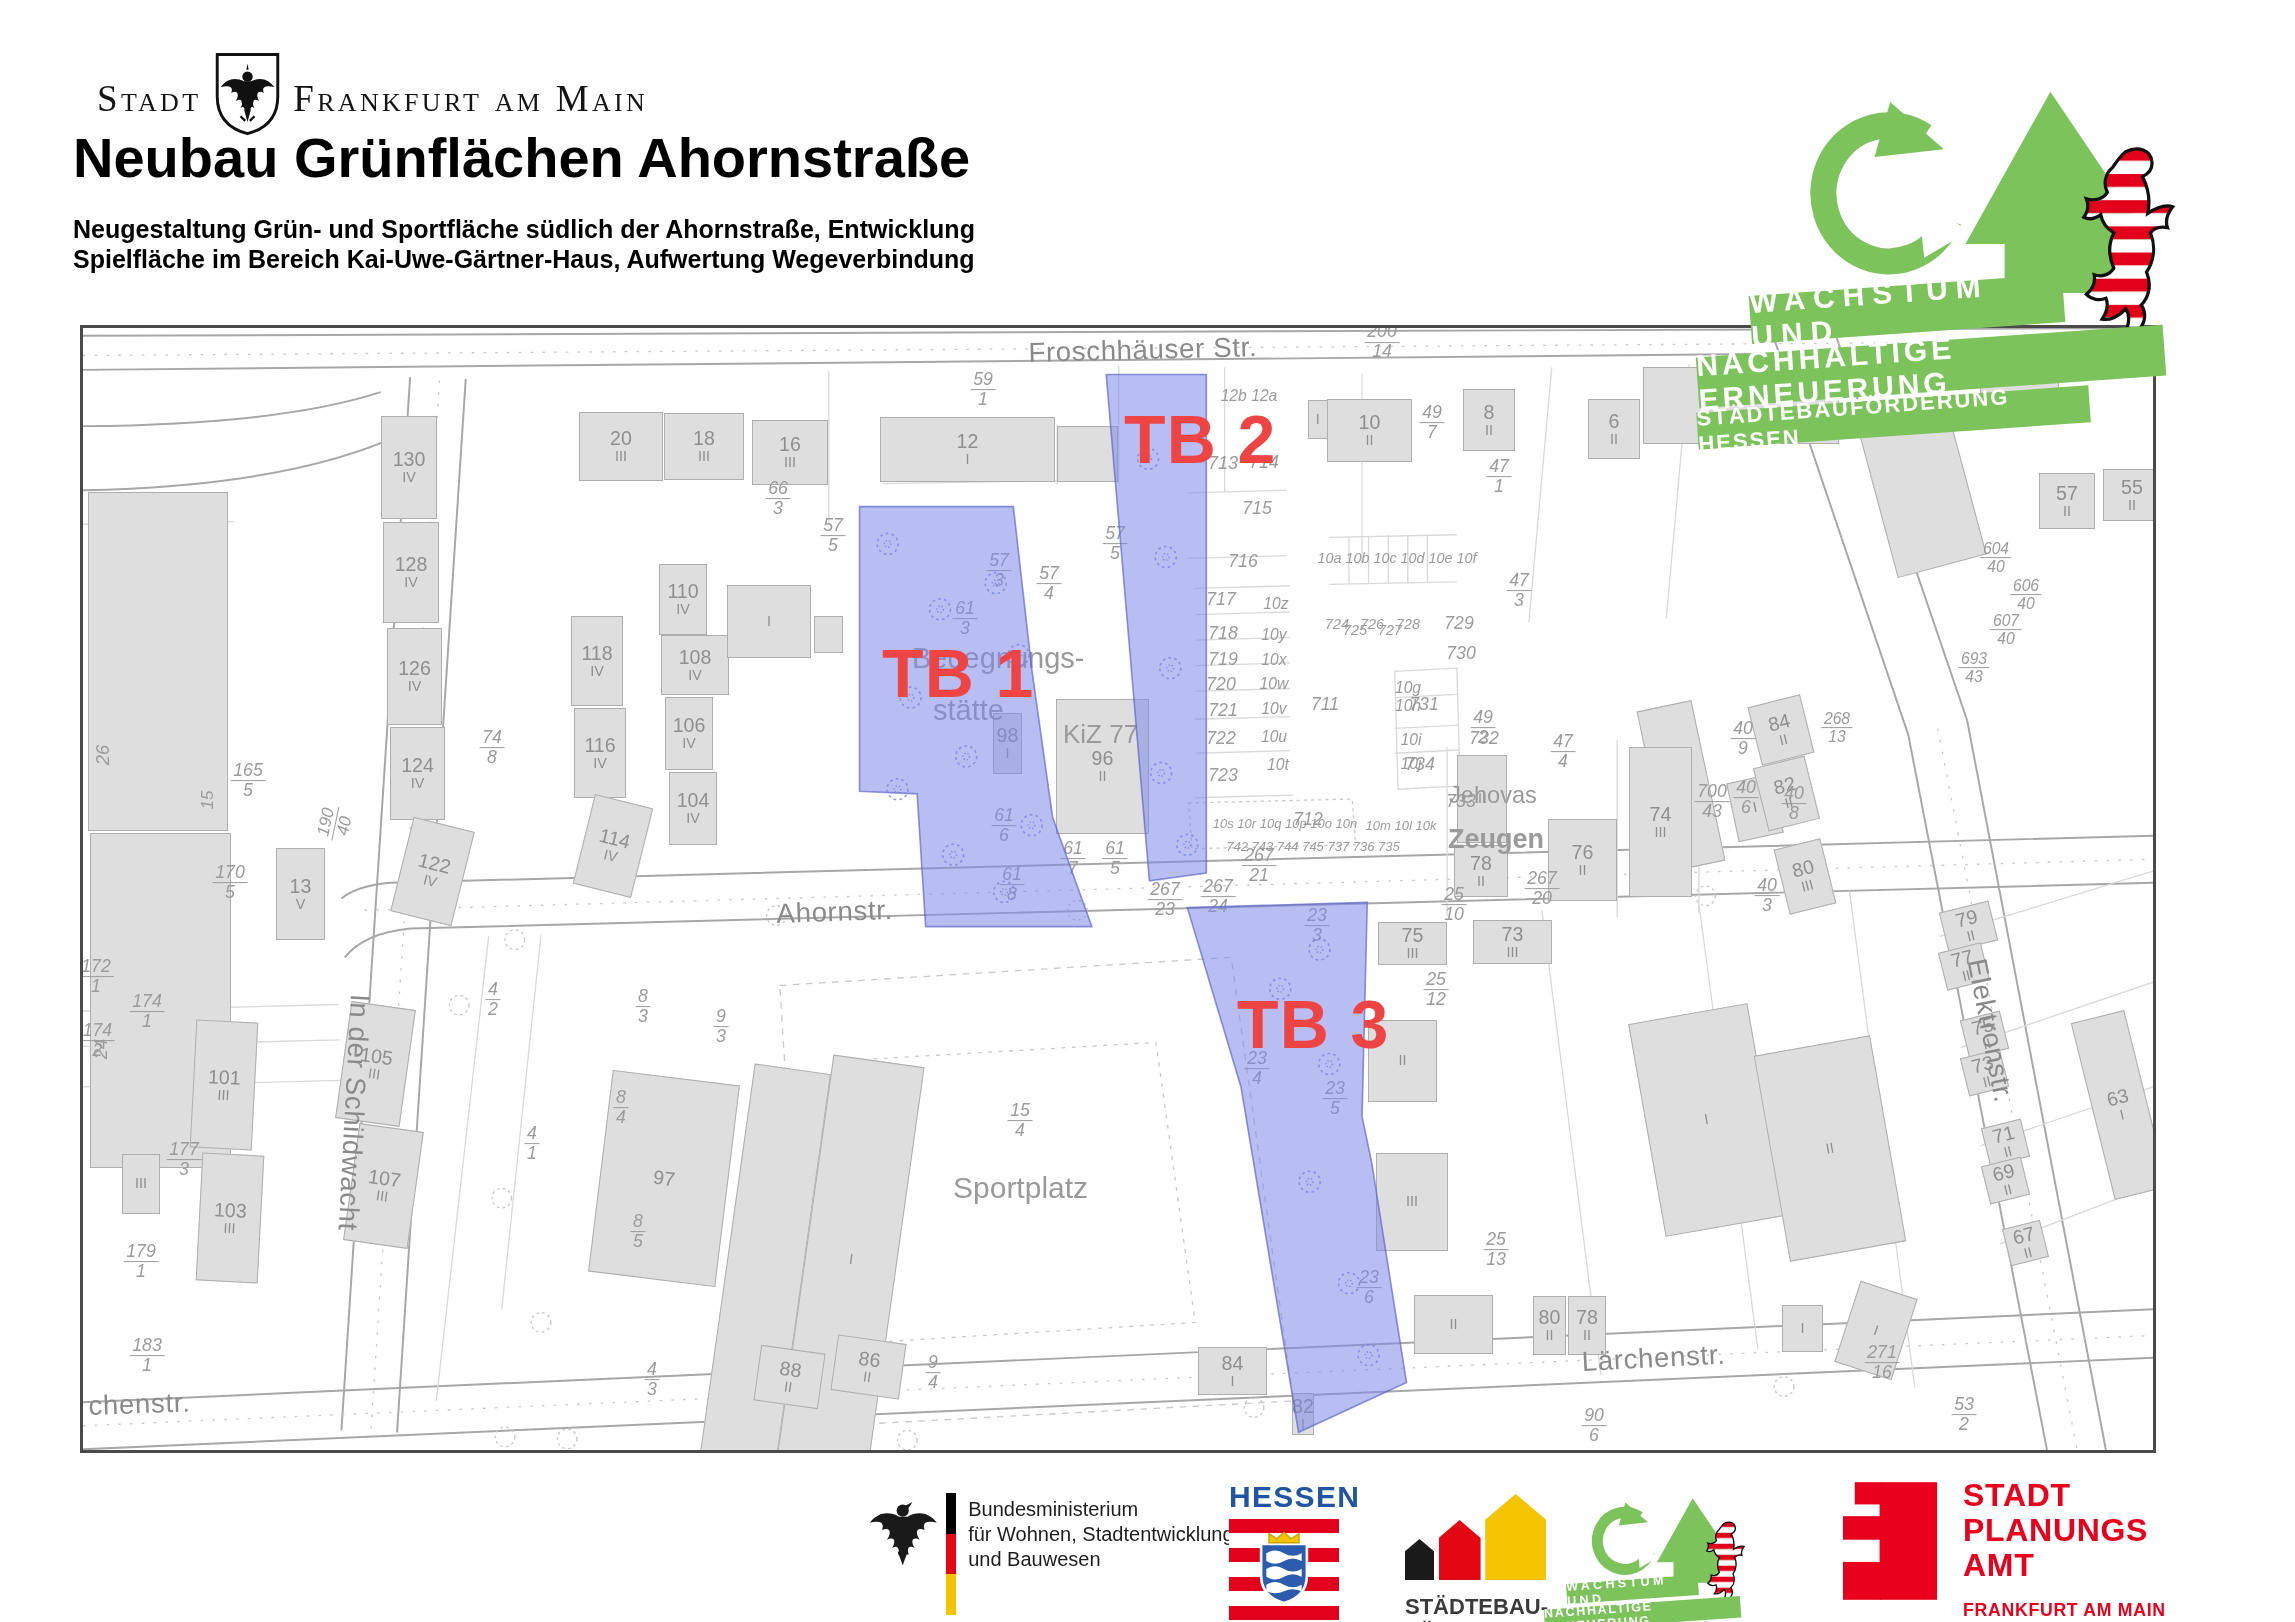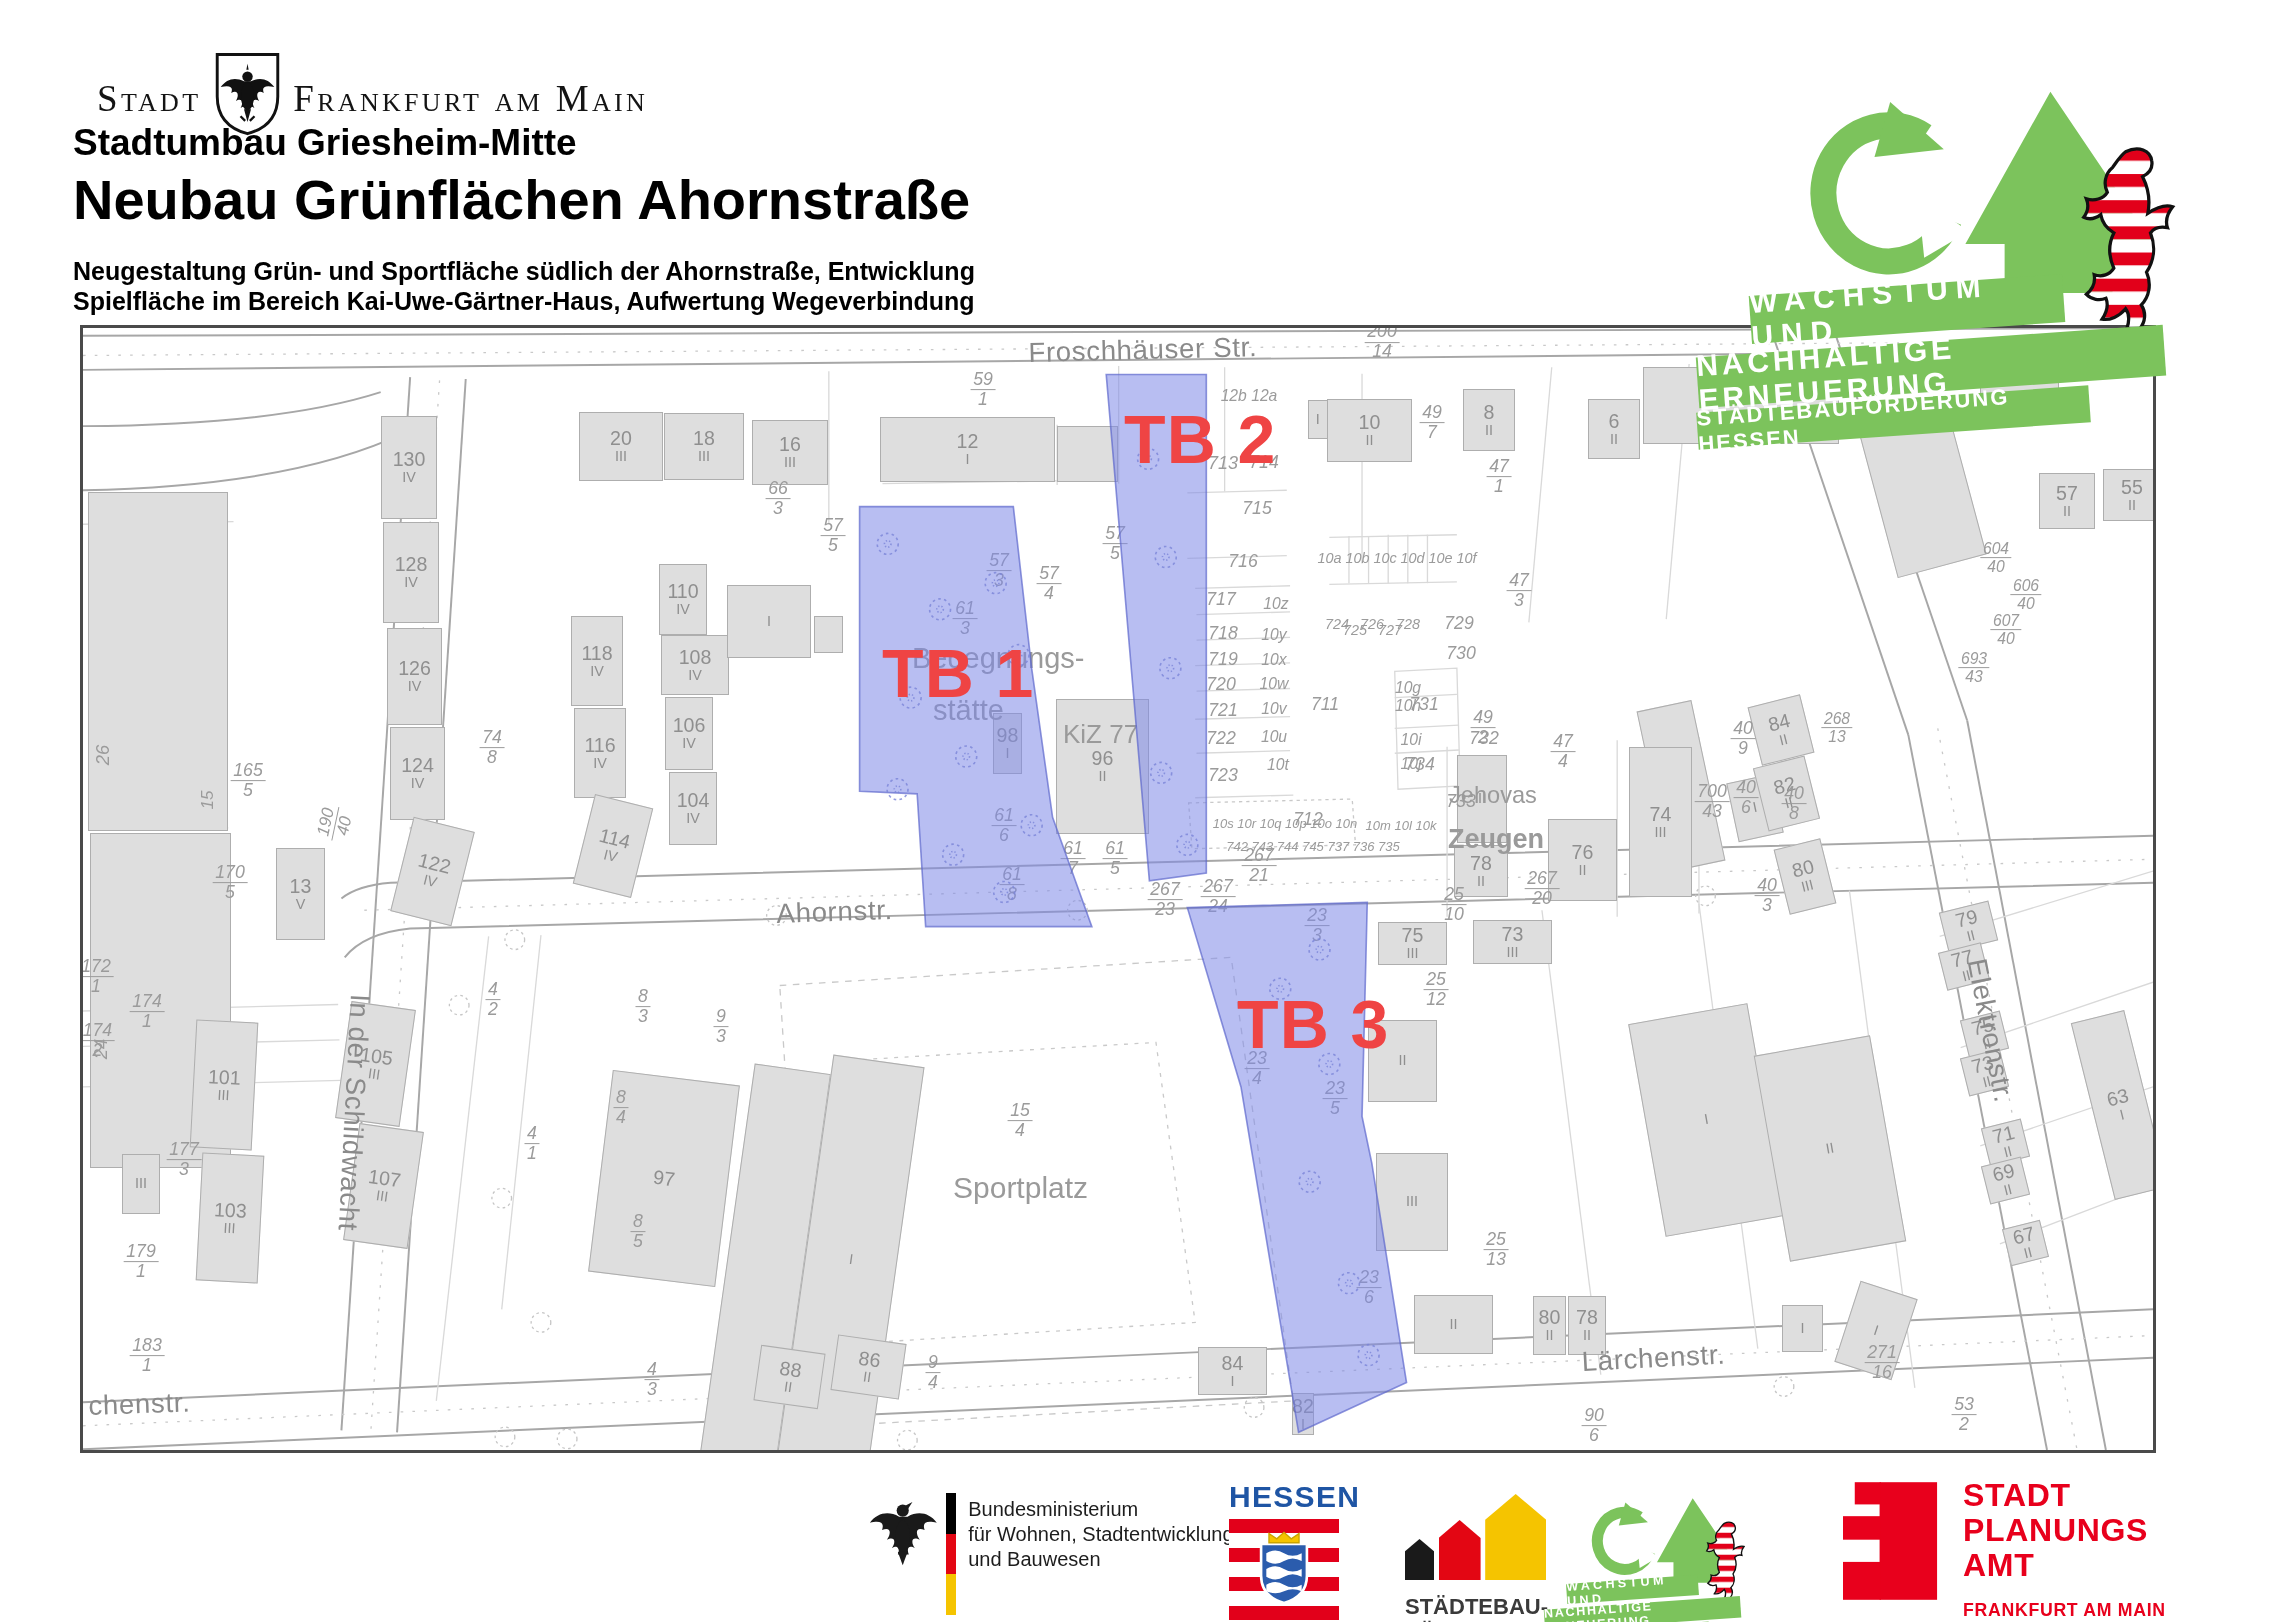--- a/index.html
+++ b/index.html
@@ -78,21 +78,20 @@
           <ellipse cx="60" cy="78" rx="11" ry="24"></ellipse>
           <path d="M54,100 L60,122 L66,100 Z"></path>
           <path d="M48,112 L56,120 M72,112 L64,120" stroke="#111" stroke-width="4"></path>
         </g>
       </svg>
     </span>
     <span>Frankfurt am Main</span>
   </div>
 
   <div class="title-block">
-    <div class="supertitle">Stadtumbau Griesheim-Mitte</div>
     <div class="maintitle">Neubau Grünflächen Ahornstraße</div>
     <div class="subtitle">
       <div>Neugestaltung Grün- und Sportfläche südlich der Ahornstraße, Entwicklung</div>
       <div>Spielfläche im Bereich Kai-Uwe-Gärtner-Haus, Aufwertung Wegeverbindung</div>
     </div>
   </div>
 
   <div class="growth" style="left:1694px;top:77px;z-index:30;--green:#7cc35c;">
     <svg width="497" height="370" viewBox="0 0 760 565">
       <g fill="none" stroke="#7cc35c" stroke-width="40">

